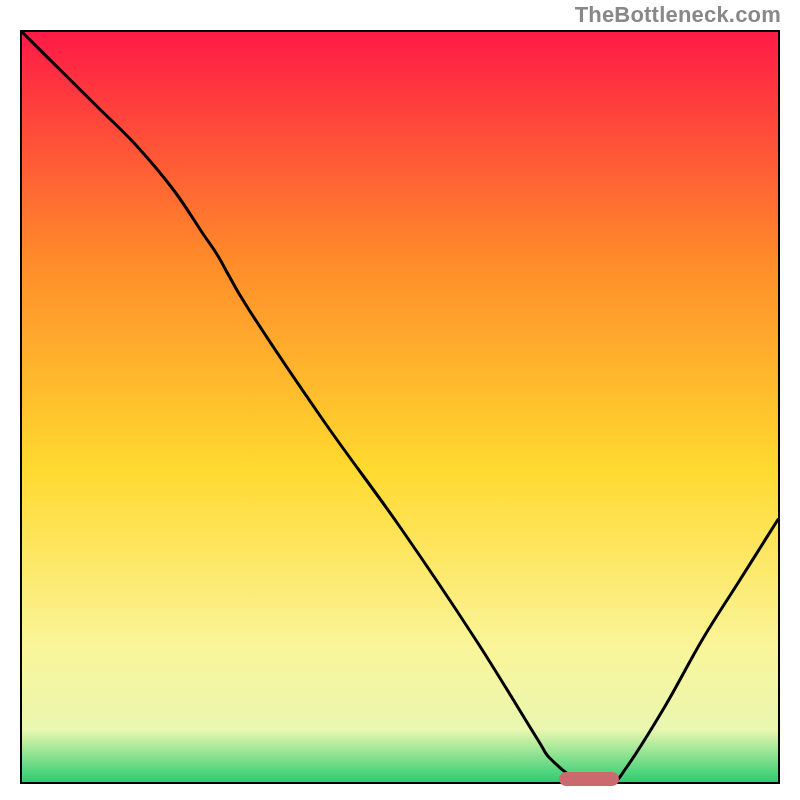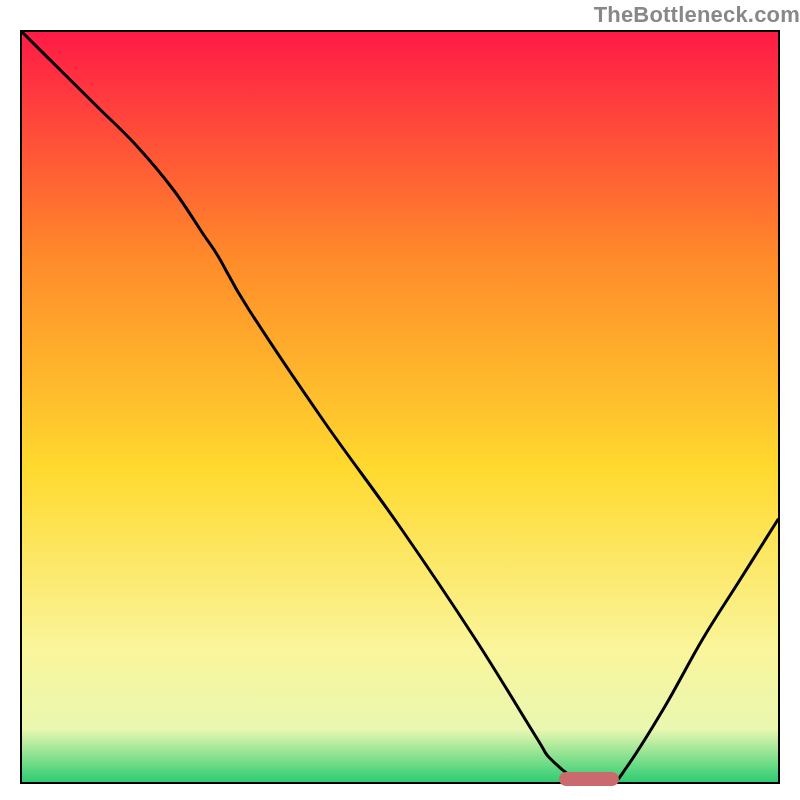--- a/index.html
+++ b/index.html
@@ -11,21 +11,21 @@
     overflow: hidden;
   }
   .wrap {
     position: relative;
     width: 800px;
     height: 800px;
   }
   .watermark {
     position: absolute;
     top: 2px;
-    right: 0;
+    right: 19px;
     font-family: Arial, Helvetica, sans-serif;
     font-size: 22px;
     font-weight: 600;
     color: #888;
     letter-spacing: 0.2px;
     z-index: 5;
   }
   .plotframe {
     position: absolute;
     left: 20px;

